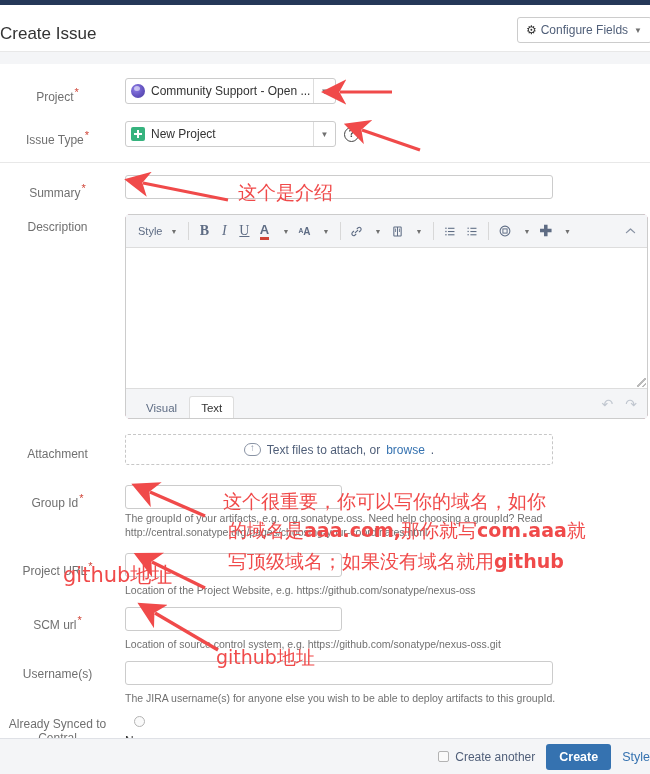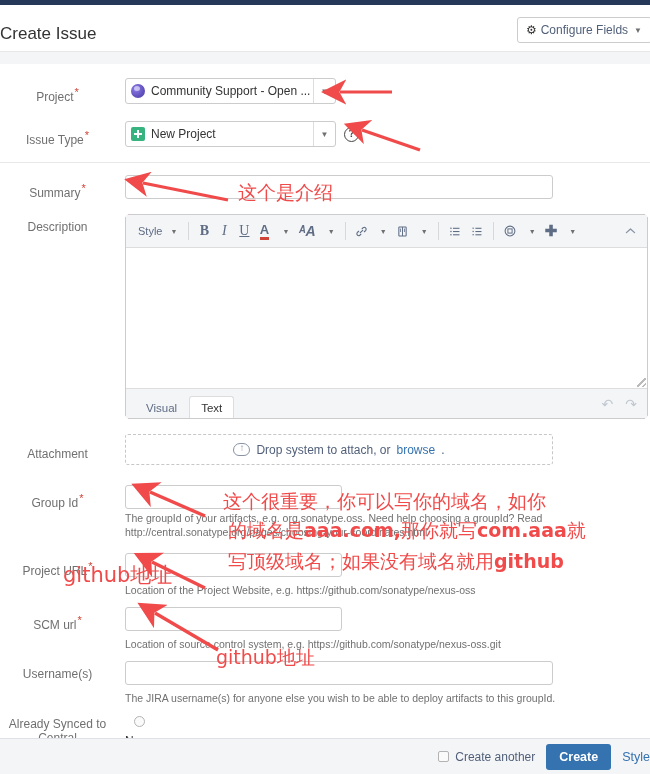--- a/index.html
+++ b/index.html
@@ -281,21 +281,21 @@
         <div class="tb-item">
             <span class="u-ic">U</span>
           </div>
         <div class="tb-item">
             <span class="a-ic">A</span>
           </div>
         <div class="tb-item">
             <span class="tb-caret">▼</span>
           </div>
         <div class="tb-item">
-            <span style="font-style:italic;font-weight:bold;font-size:14px;">ᴬA</span>
+            <span style="font-weight:bold;font-size:10px;">ᴬA</span>
           </div>
         <div class="tb-item">
             <span class="tb-caret">▼</span>
           </div>
         <div class="tb-sep"></div>
         <div class="tb-item">
           <svg width="13" height="13" viewBox="0 0 16 16">
               <g stroke="#5e6c84" stroke-width="1.4" fill="none" stroke-linecap="round">
                 <path d="M6.5 9.5l3-3"></path>
                 <path d="M8.8 4.6l1.3-1.3a2.3 2.3 0 0 1 3.2 3.2l-1.8 1.8"></path>
@@ -375,21 +375,21 @@
           <span>↷</span>
         </div>
       </div>
     </div>
 
     <div class="frow" style="top:375px;">
       <div class="flabel" style="top:8px;">Attachment</div>
     </div>
     <div class="dropzone" style="top:370px;">
       <span class="cloud"></span>
-      <span>Drop system to attach, or</span>
+      <span>Text files to attach, or</span>
       <span class="dz-link">browse</span>
         <span>.</span>
     </div>
 
     <div class="frow" style="top:421px;">
       <div class="flabel" style="top:6px;">
         <span>Group Id</span><span class="req">*</span>
       </div>
       <div class="fctrl" style="top:0;">
         <input class="txtinput short" type="text" value="" style="">

